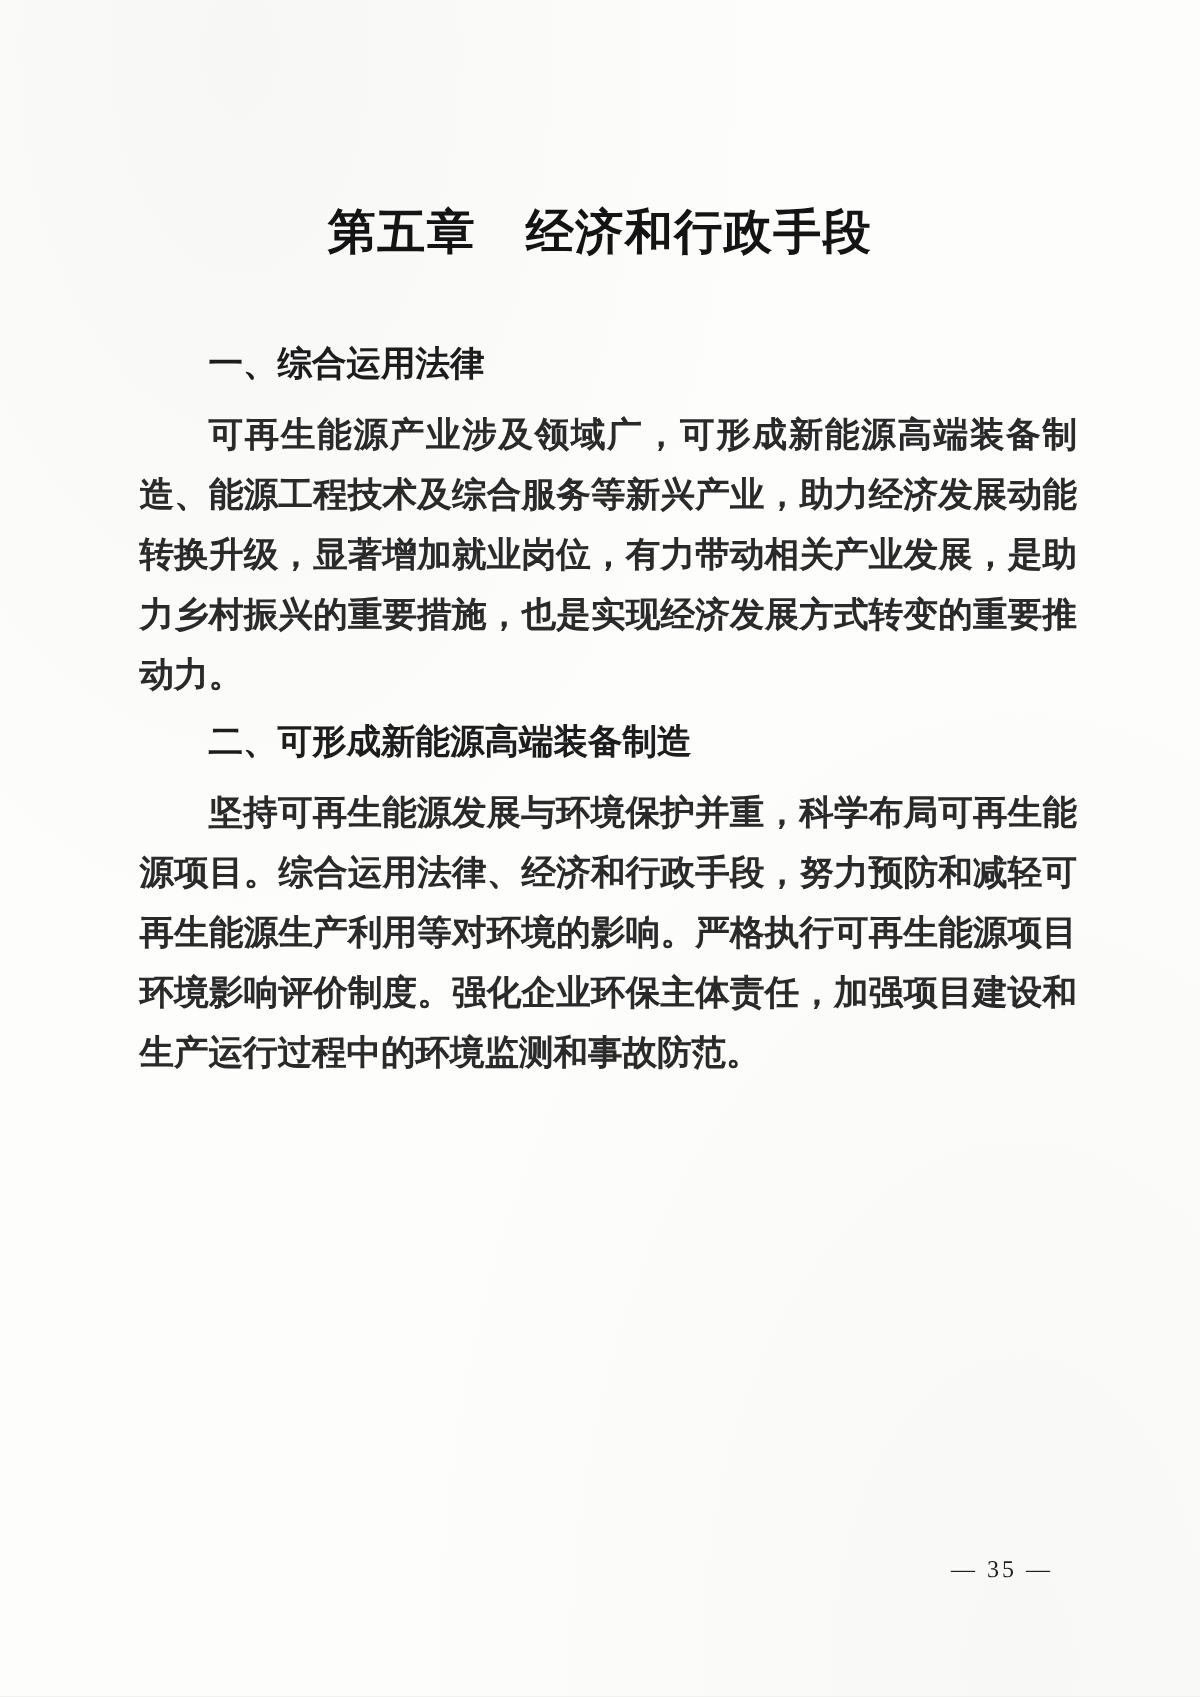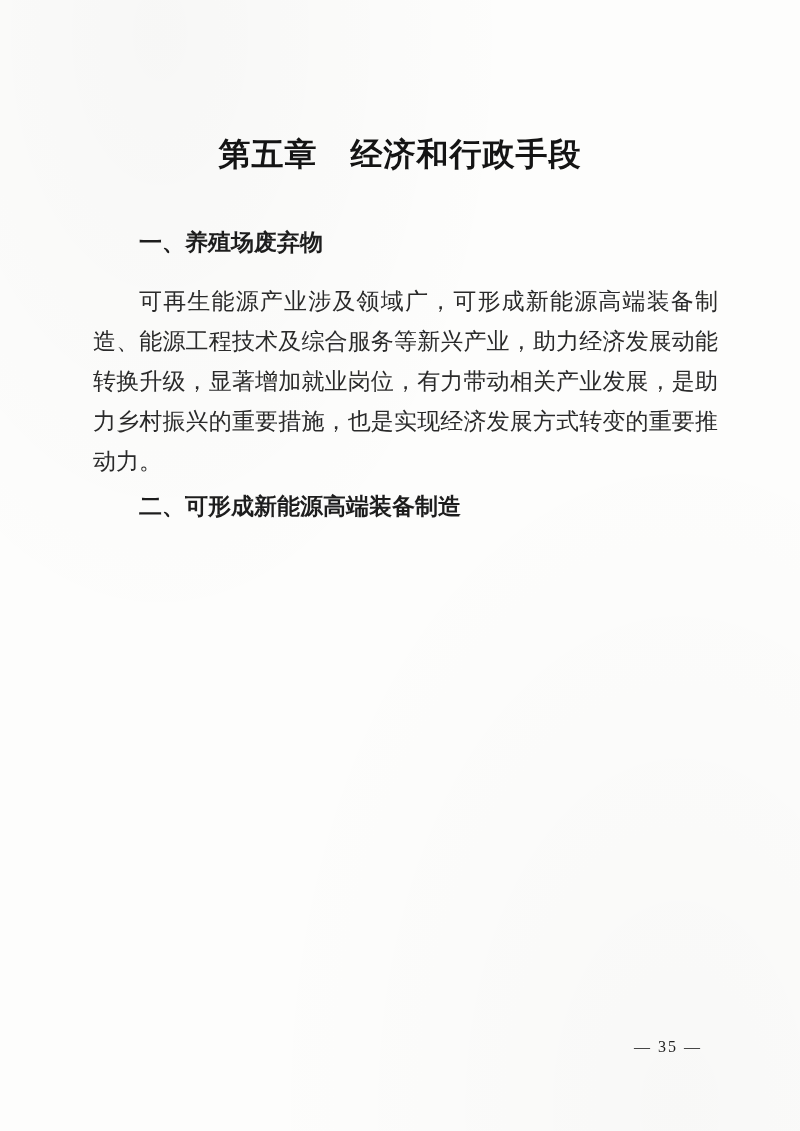--- a/index.html
+++ b/index.html
@@ -57,45 +57,46 @@
   .sec-heading.h2 { margin-top: 4px; }
   .para {
     font-size: 23px;
     line-height: 40px;
     text-align: justify;
     text-justify: inter-ideograph;
     text-indent: 2em;
     margin: 0;
     color: #2a2a2a;
   }
-  .para.first { margin-top: 20px; }
+  .para.first { margin-top: 8px; font-weight: bold; }
   .page-number {
     position: absolute;
     top: 1038px;
     right: 98px;
     font-size: 16px;
     letter-spacing: 2px;
     color: #1f1f1f;
   }
 </style>
 </head>
 <body>
 
 <div class="canvas">
 
   <div class="chapter-title">第五章　经济和行政手段</div>
 
   <div class="content">
 
-    <div class="sec-heading h1">一、养殖场废弃物</div>
+    <div class="sec-heading h1">一、综合运用法律</div>
 
     <p class="para first">可再生能源产业涉及领域广，可形成新能源高端装备制造、能源工程技术及综合服务等新兴产业，助力经济发展动能转换升级，显著增加就业岗位，有力带动相关产业发展，是助力乡村振兴的重要措施，也是实现经济发展方式转变的重要推动力。</p>
 
 
     <div class="sec-heading h2">二、可形成新能源高端装备制造</div>
 
+    <p class="para first">坚持可再生能源发展与环境保护并重，科学布局可再生能源项目。综合运用法律、经济和行政手段，努力预防和减轻可再生能源生产利用等对环境的影响。严格执行可再生能源项目环境影响评价制度。强化企业环保主体责任，加强项目建设和生产运行过程中的环境监测和事故防范。</p>
 
 
   </div>
 
   <div class="page-number">— 35 —</div>
 
 </div>
 
 </body></html>

